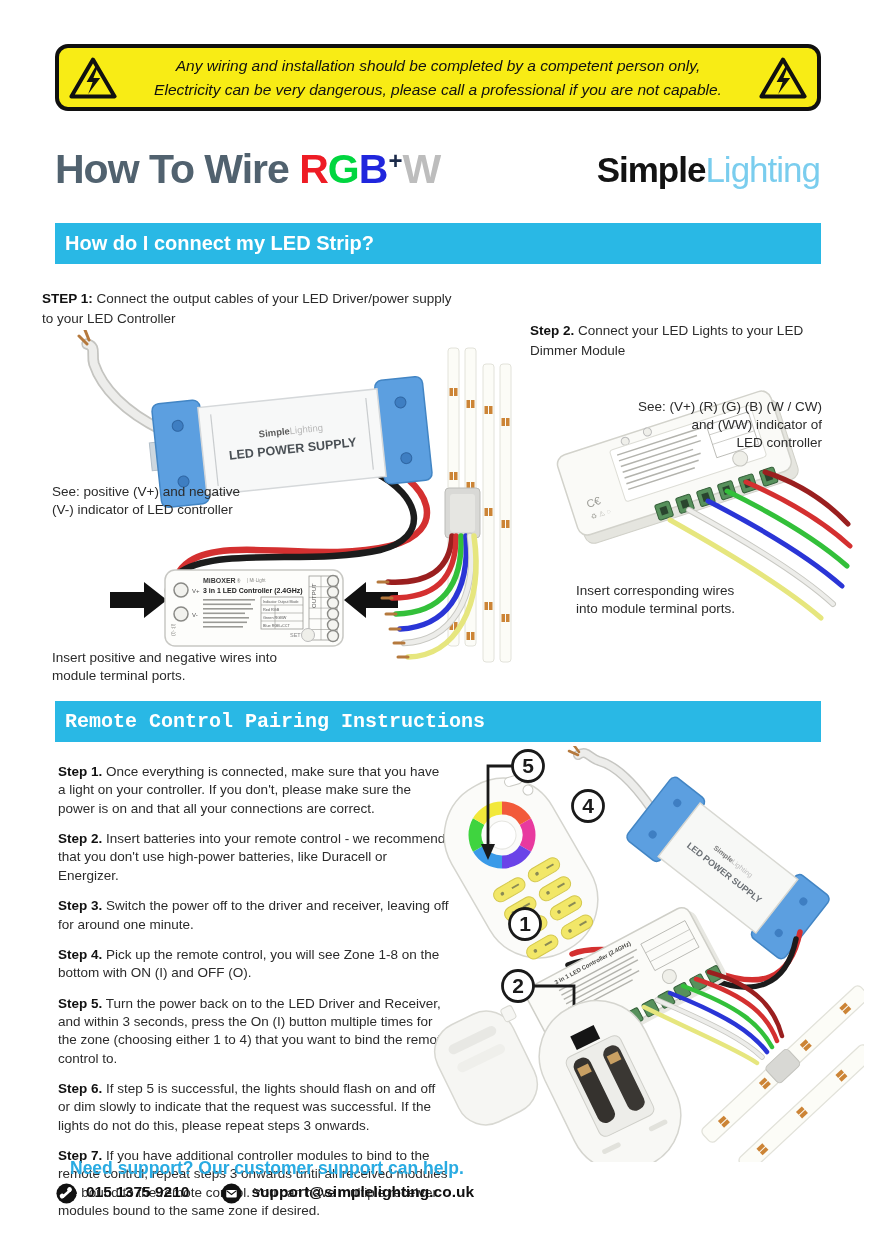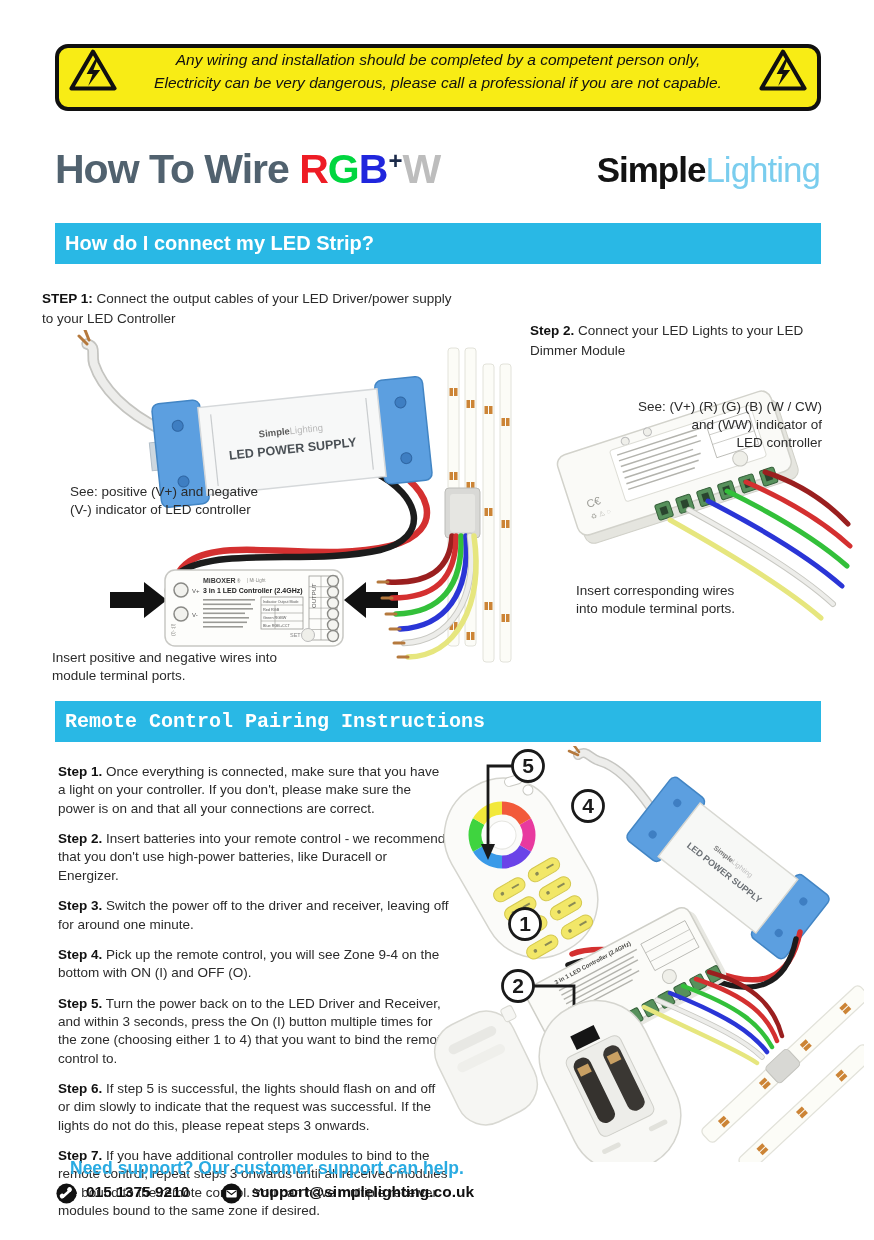--- a/index.html
+++ b/index.html
@@ -3,21 +3,21 @@
 <meta charset="utf-8">
 <style>
   * { margin:0; padding:0; box-sizing:border-box; }
   body { background:#ffffff; font-family:"Liberation Sans", sans-serif; }
   .page { position:relative; width:874px; height:1240px; background:#fff; overflow:hidden; }
 
   
   .warn {
     position:absolute; left:55px; top:44px; width:766px; height:67px;
     background:#F8EC15; border:4px solid #101010; border-radius:13px;
-    display:flex; justify-content:space-between; padding:0 10px;
+    display:flex; align-items:center; justify-content:space-between; padding:0 10px;
   }
   .warn-text { flex:1; text-align:center; font-style:italic; font-size:15.5px; line-height:1.5; color:#101010; }
   .warn-tri { width:48px; height:44px; flex:0 0 auto; }
 
   
   .title { position:absolute; left:55px; top:146px; font-size:41px; font-weight:bold; letter-spacing:-1px; white-space:nowrap; }
   .t-slate { color:#51626F; }
   .t-r { color:#EE1C25; } .t-g { color:#00D63F; } .t-b { color:#2026DD; }
   .t-plus { color:#1B2A4A; font-size:24px; vertical-align:14px; margin:0 1px; }
   .t-w { color:#BDBDBD; }
@@ -30,21 +30,21 @@
     color:#fff; font-weight:bold; font-size:20px; line-height:41px; padding-left:10px; }
   .banner1 { top:223px; } .banner2 { top:701px;font-family:Liberation Mono, monospace; }
 
   
   .stepintro { position:absolute; font-size:13.5px; line-height:1.45; color:#2b2b2b; }
   .stepintro b { color:#111; }
   .si1 { left:42px; top:289px; width:410px; }
   .si2 { left:530px; top:289px; width:300px;margin-top:32px; }
 
   .caption { position:absolute; font-size:13.5px; line-height:1.35; color:#2b2b2b; }
-  .cap-polarity { left:70px; top:483px; width:200px; }
+  .cap-polarity { left:52px; top:483px; width:200px; }
   .cap-insert-pn { left:52px; top:649px; width:235px; }
   .cap-indicators { right:52px; top:398px; width:250px; text-align:right; }
   .cap-insert2 { left:576px; top:582px; width:215px; }
 
   .diagram { position:absolute; }
   .svgA { left:50px; top:330px; }
   .svgB { left:530px; top:360px; }
   .svgC { left:428px; top:746px; }
 
   
@@ -282,21 +282,21 @@
     <div>Insert corresponding wires</div>
     <div>into module terminal ports.</div>
   </div>
 
   <div class="banner banner2">Remote Control Pairing Instructions</div>
 
   <div class="steps">
     <p><b>Step 1.</b><span> Once everything is connected, make sure that you have a light on your  controller. If you don't, please make sure the power is on and that all your connections are correct.</span></p>
     <p><b>Step 2.</b><span> Insert batteries into your remote control - we recommend that you don't use high-power batteries, like Duracell or Energizer.</span></p>
     <p><b>Step 3.</b><span> Switch the power off to the driver and receiver, leaving off for around one minute.</span></p>
-    <p><b>Step 4.</b><span> Pick up the remote control, you will see Zone 9-4 on the bottom with ON (I) and OFF (O).</span></p>
+    <p><b>Step 4.</b><span> Pick up the remote control, you will see Zone 1-8 on the bottom with ON (I) and OFF (O).</span></p>
     <p><b>Step 5.</b><span> Turn the power back on to the LED Driver and Receiver, and within 3 seconds, press the On (I) button multiple times for the zone (choosing either 1 to 4) that you want to bind the remote control to.</span></p>
     <p><b>Step 6.</b><span> If step 5 is successful, the lights should flash on and off or dim slowly to indicate that the request was successful. If the lights do not do this, please repeat steps 3 onwards.</span></p>
     <p><b>Step 7.</b><span> If you have additional controller modules to bind to the remote control, repeat steps 3 onwards until all received modules are bound to the remote control. You can have multiple receiver modules bound to the same zone if desired.</span></p>
   </div>
 
   <svg class="diagram svgC" width="436" height="416" viewBox="0 0 436 416">
 
     <g transform="translate(93,122) rotate(-30)">
       <rect x="-58" y="-94" width="116" height="188" rx="56" fill="#FBFBF9" stroke="#D5D5CF" stroke-width="1.5"></rect>
       <g stroke-width="13" fill="none">

